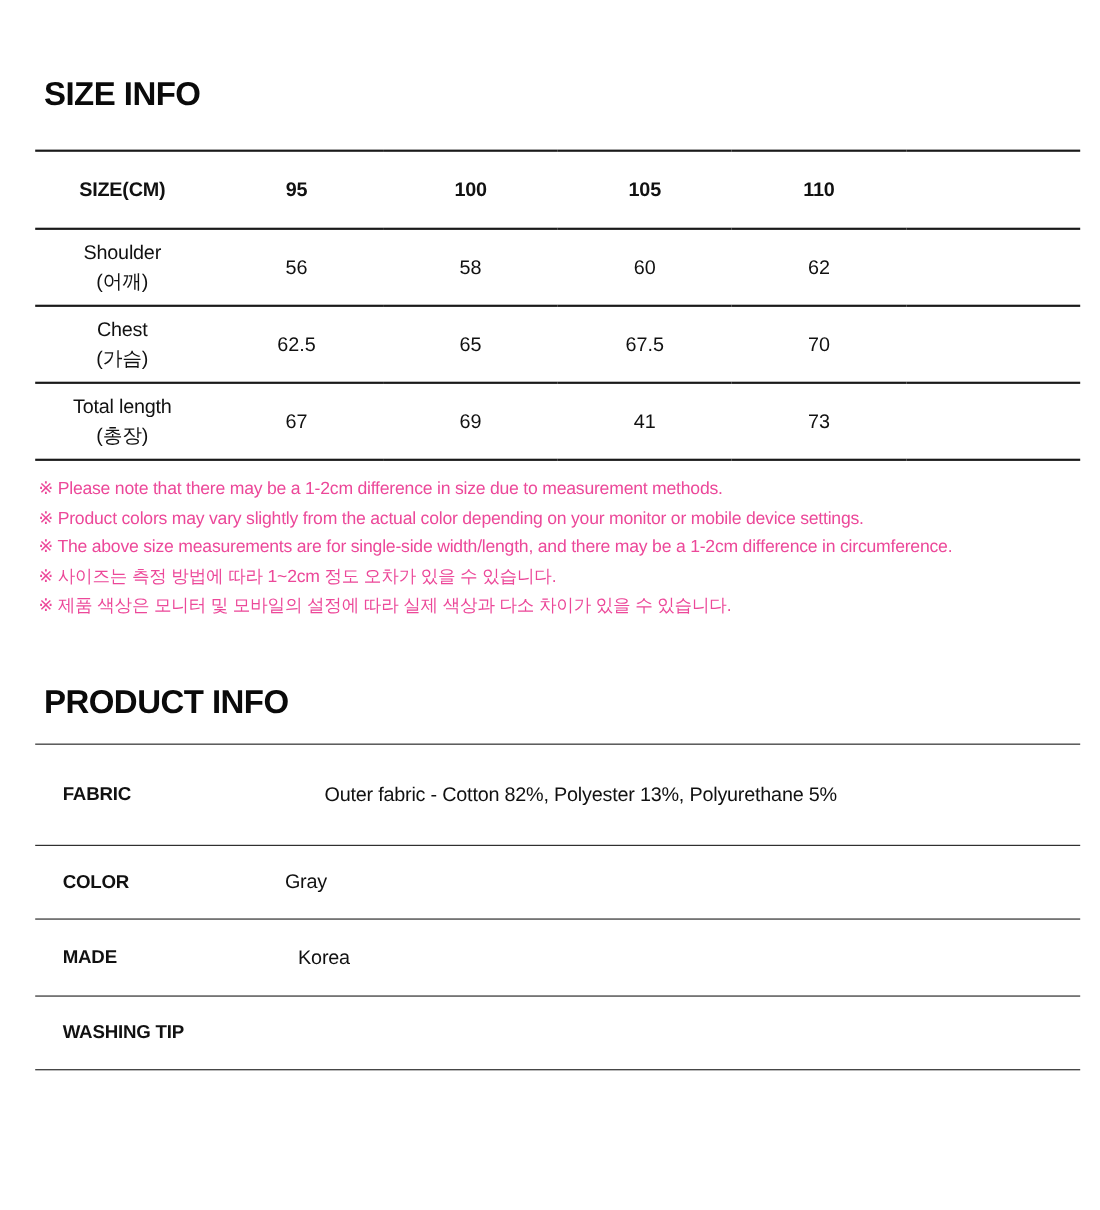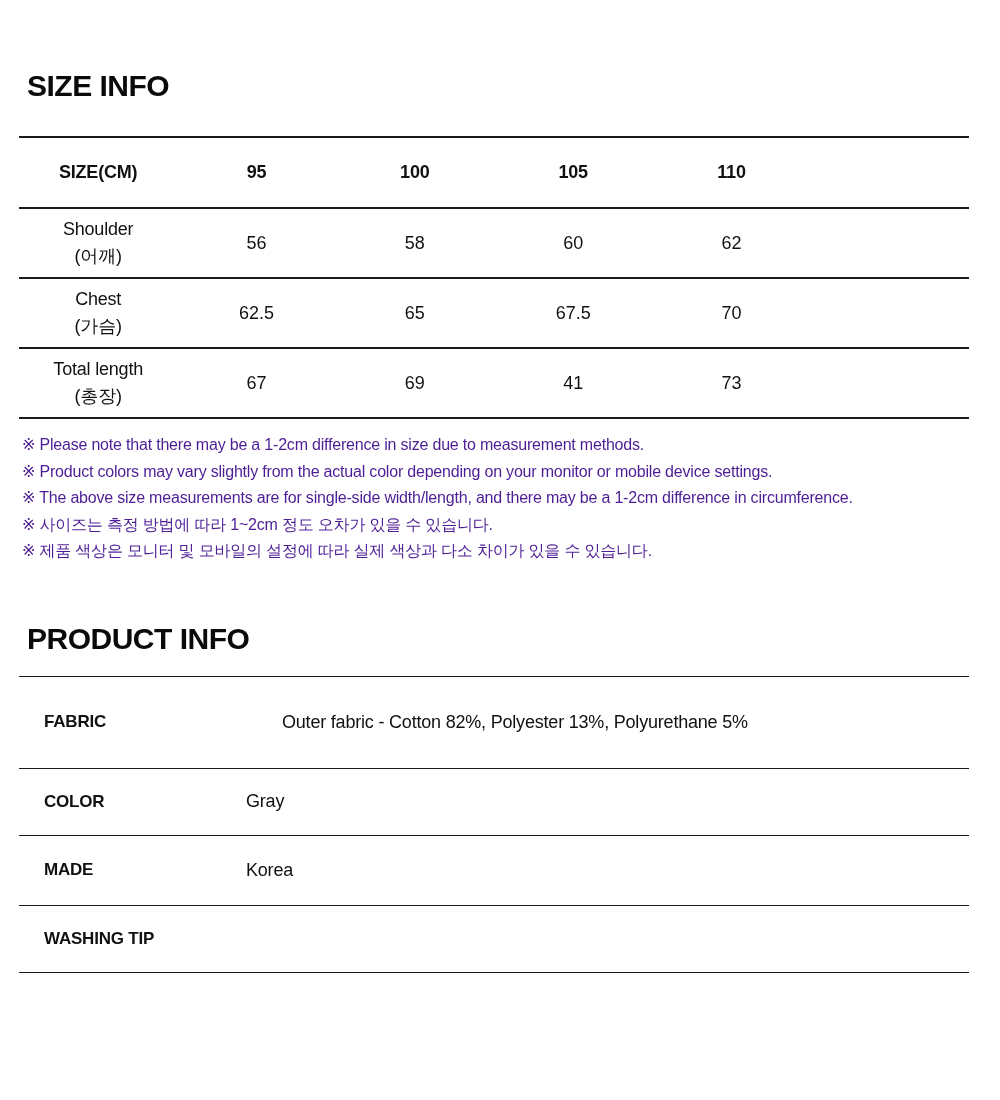--- a/index.html
+++ b/index.html
@@ -8,21 +8,21 @@
     background: #ffffff;
   }
   body {
     width: 1000px;
     height: 1100px;
     font-family: "Liberation Sans", "DejaVu Sans", sans-serif;
     color: #111111;
     overflow: hidden;
   }
   .page {
-    padding: 68px 25px 0 19px;
+    padding: 68px 25px 0 32px;
     box-sizing: border-box;
   }
   .section-title {
     font-size: 30px;
     font-weight: 700;
     letter-spacing: -0.5px;
     line-height: 36px;
     margin: 0 0 0 8px;
     color: #0a0a0a;
   }
@@ -56,37 +56,37 @@
     letter-spacing: -0.2px;
   }
   td.label-cell .lbl-en, td.label-cell .lbl-kr { display: block; }
   
   .notes { margin: 13px 0 0 3px; }
   .notes p {
     margin: 0;
     font-size: 16px;
     line-height: 26.5px;
     letter-spacing: -0.2px;
-    color: #4c1d95;
+    color: #ec4899;
   }
   
   .product-title { margin-top: 56px; }
   .product-list {
     width: 950px;
     margin-top: 19px;
     border-bottom: 1.5px solid #1a1a1a;
   }
   .product-row {
     display: flex;
     align-items: center;
     border-top: 1.5px solid #1a1a1a;
     box-sizing: border-box;
   }
   .product-row.h-lg { min-height: 92px; gap: 36px; }
-  .product-row.h-md { min-height: 70px; }
+  .product-row.h-md { min-height: 70px; gap: 12px; }
   .product-row.h-sm { min-height: 67px; }
   .p-label {
     width: 202px;
     padding-left: 25px;
     flex: 0 0 auto;
     font-size: 17px;
     font-weight: 700;
     letter-spacing: -0.2px;
     box-sizing: content-box;
   }

